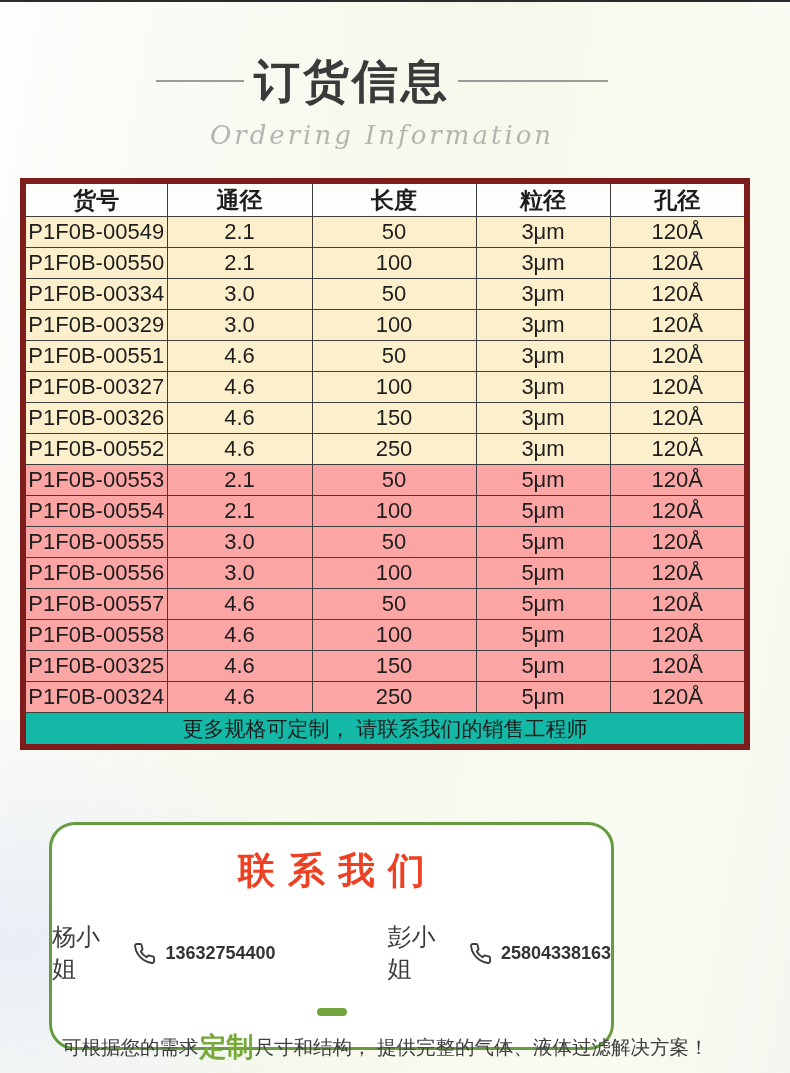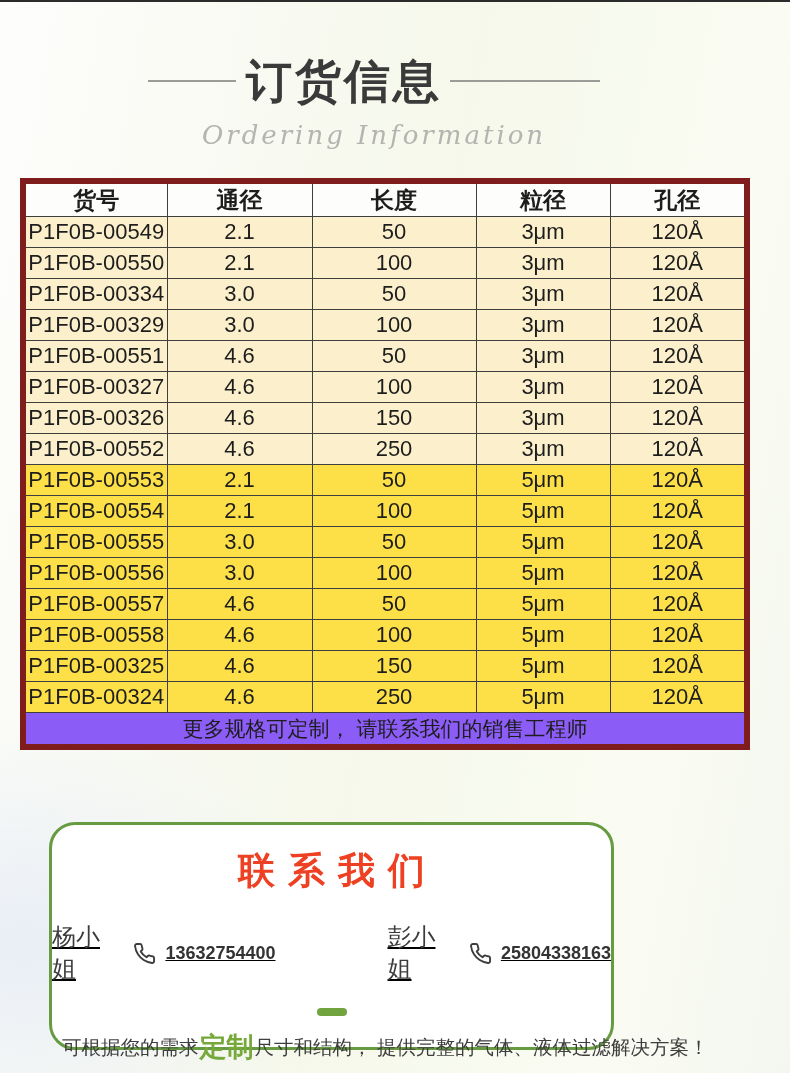--- a/index.html
+++ b/index.html
@@ -6,21 +6,21 @@
   body{
     width:790px;height:1073px;overflow:hidden;position:relative;
     font-family:"Liberation Sans","DejaVu Sans",sans-serif;
     background:
       radial-gradient(520px 380px at 3% 88%, #e9eef6 0%, rgba(233,238,246,0) 60%),
       linear-gradient(100deg, #fdfdfc 0%, #f5f8ea 50%, #fafcf3 80%, #f4f7ef 100%);
   }
   .top-line{position:absolute;top:0;left:0;width:790px;height:2px;background:#2b2b2b;}
 
   
-  .header{position:absolute;top:0;left:0;width:748px;text-align:center;}
+  .header{position:absolute;top:0;left:8px;width:748px;text-align:center;}
   .title-row{margin-top:56px;display:flex;align-items:center;justify-content:center;}
   .hline{height:2px;background:#9b9b98;display:inline-block;}
   .hline.left{width:88px;margin-right:10px;}
   .hline.right{width:150px;margin-left:8px;}
   .page-title{
     font-size:46px;font-weight:bold;color:#3a3a3a;line-height:1.1;
     letter-spacing:3px;margin:0;display:inline-block;
   }
   .page-subtitle{
     margin-top:13px;font-family:"DejaVu Serif","Liberation Serif",serif;
@@ -33,34 +33,34 @@
     border-collapse:collapse;table-layout:fixed;
     border:6px solid #7f1d1d;background:#fdfdfb;
   }
   table.order th, table.order td{
     border:1px solid #3e3e3e;text-align:center;vertical-align:middle;
     padding:0;color:#1d1d1d;overflow:hidden;white-space:nowrap;
   }
   table.order th{height:32px;font-size:23px;font-weight:bold;background:#fdfdfb;}
   table.order td{height:30px;font-size:22px;}
   tr.cream td{background:#fcf0cc;}
-  tr.green td{background:#fde047;}
-  tr.footrow td{background:#8b5cf6;height:31px;font-size:21px;}
+  tr.green td{background:#fca5a5;}
+  tr.footrow td{background:#14b8a6;height:31px;font-size:21px;}
 
   
   .contact-card{
     position:absolute;left:49px;top:822px;width:565px;height:228px;
     box-sizing:border-box;background:#ffffff;
     border:3px solid #679b41;border-radius:26px;
   }
   .contact-heading{
     margin-top:21px;text-align:center;color:#ee4123;
     font-size:37px;font-weight:bold;letter-spacing:13px;padding-left:13px;
   }
-  .contact-row{display:flex;justify-content:center;align-items:center;gap:112px;margin-top:25px;text-decoration:underline;}
+  .contact-row{display:flex;justify-content:center;align-items:center;gap:112px;margin-top:25px;}
   .contact{display:flex;align-items:center;gap:9px;}
   .contact-name{font-size:24px;color:#3c3c3c;}
   .phone-icon{display:inline-flex;align-items:center;margin-left:4px;}
   .contact-phone{font-size:18px;font-weight:bold;color:#333333;}
   .divider{width:30px;height:8px;border-radius:4px;background:#71a33f;margin:23px auto 0;}
   .note{margin:13px 10px 0;text-align:right;font-size:19.5px;color:#3e3e3e;white-space:nowrap;}
   .note .hl{color:#76a93a;font-size:27px;font-weight:bold;margin:0 1px;vertical-align:-2px;}
 </style>
 </head>
 <body>

